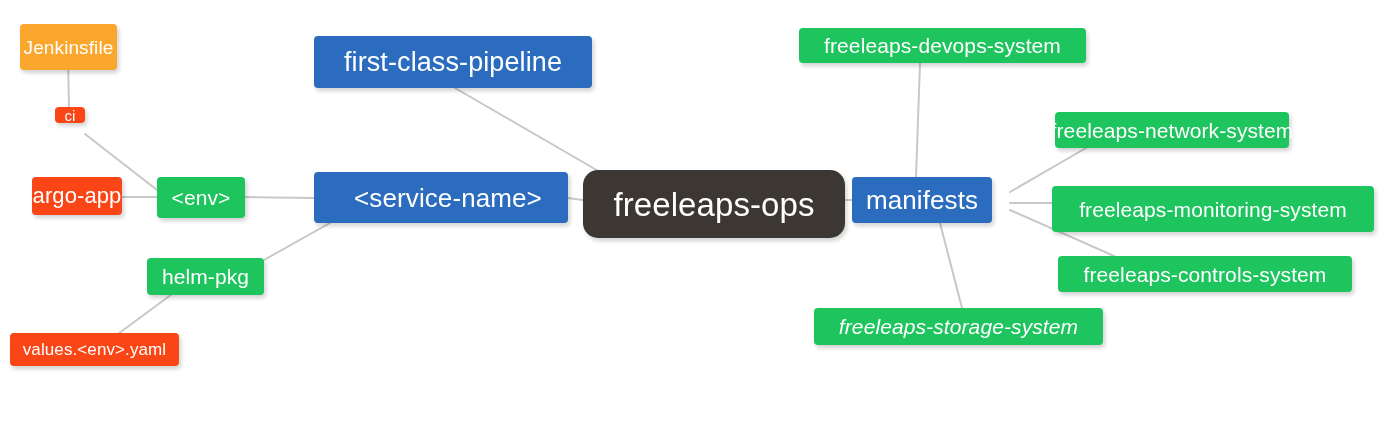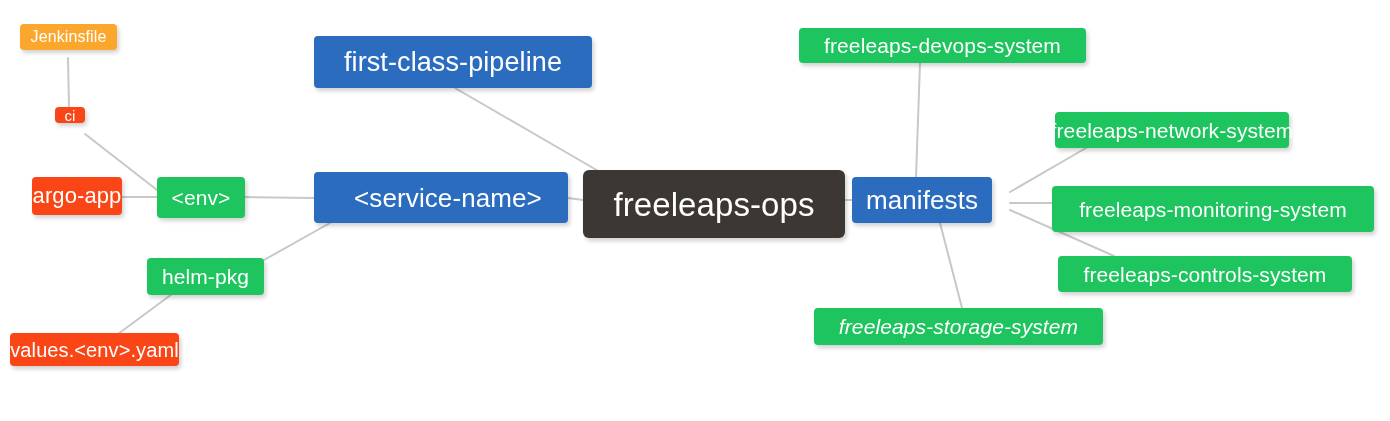--- a/index.html
+++ b/index.html
@@ -31,21 +31,21 @@
     justify-content: center;
     color: #ffffff;
     border-radius: 4px;
     white-space: nowrap;
     box-shadow: 2px 3px 4px rgba(0,0,0,0.18);
     line-height: 1;
     letter-spacing: 0.1px;
     cursor: pointer;
     user-select: none;
   }
-  .lvl-root   { background: #3c3732; font-size: 33px; border-radius: 6px; }
+  .lvl-root   { background: #3c3732; font-size: 33px; border-radius: 15px; }
   .lvl-blue   { background: #2b6cbf; }
   .lvl-green  { background: #1ec45e; }
   .lvl-red    { background: #fa4616; }
   .lvl-orange { background: #fba62c; }
 </style>
 </head>
 <body>
 
 <div id="canvas">
   <svg id="edges">
@@ -66,21 +66,21 @@
     </svg>
   <div id="node-layer">
       <div class="node lvl-root" style="left: 583px; top: 170px; width: 262px; height: 68px; font-size: 33px;">freeleaps-ops</div>
       <div class="node lvl-blue" style="left: 314px; top: 172px; width: 254px; height: 51px; font-size: 26px; padding-left: 14px;">&lt;service-name&gt;</div>
       <div class="node lvl-blue" style="left: 314px; top: 36px; width: 278px; height: 52px; font-size: 27px;">first-class-pipeline</div>
       <div class="node lvl-blue" style="left: 852px; top: 177px; width: 140px; height: 46px; font-size: 26px;">manifests</div>
       <div class="node lvl-green" style="left: 157px; top: 177px; width: 88px; height: 41px; font-size: 21px;">&lt;env&gt;</div>
       <div class="node lvl-green" style="left: 147px; top: 258px; width: 117px; height: 37px; font-size: 21px;">helm-pkg</div>
       <div class="node lvl-red" style="left: 55px; top: 107px; width: 30px; height: 16px; font-size: 15px;">ci</div>
       <div class="node lvl-red" style="left: 32px; top: 177px; width: 90px; height: 38px; font-size: 22px;">argo-app</div>
-      <div class="node lvl-red" style="left: 10px; top: 333px; width: 169px; height: 33px; font-size: 20px;">values.&lt;env&gt;.yaml</div>
-      <div class="node lvl-orange" style="left: 20px; top: 24px; width: 97px; height: 26px; font-size: 16px;">Jenkinsfile</div>
+      <div class="node lvl-red" style="left: 10px; top: 333px; width: 169px; height: 33px; font-size: 17px;">values.&lt;env&gt;.yaml</div>
+      <div class="node lvl-orange" style="left: 20px; top: 24px; width: 97px; height: 46px; font-size: 19px;">Jenkinsfile</div>
       <div class="node lvl-green" style="left: 799px; top: 28px; width: 287px; height: 35px; font-size: 21px;">freeleaps-devops-system</div>
       <div class="node lvl-green" style="left: 1055px; top: 112px; width: 234px; height: 36px; font-size: 21px;">freeleaps-network-system</div>
       <div class="node lvl-green" style="left: 1052px; top: 186px; width: 322px; height: 46px; font-size: 21px;">freeleaps-monitoring-system</div>
       <div class="node lvl-green" style="left: 1058px; top: 256px; width: 294px; height: 36px; font-size: 21px;">freeleaps-controls-system</div>
       <div class="node lvl-green" style="left: 814px; top: 308px; width: 289px; height: 37px; font-size: 21px; font-style: italic;">freeleaps-storage-system</div>
     </div>
 </div>
 
 </body></html>

